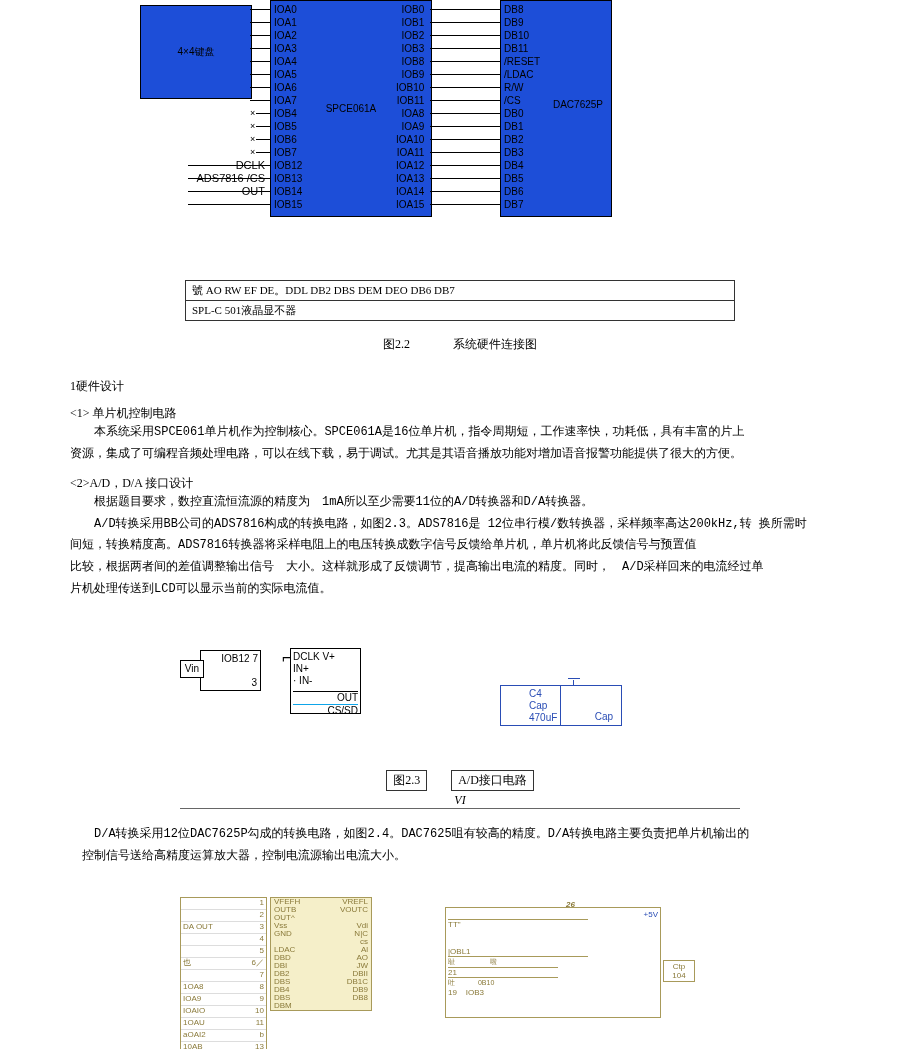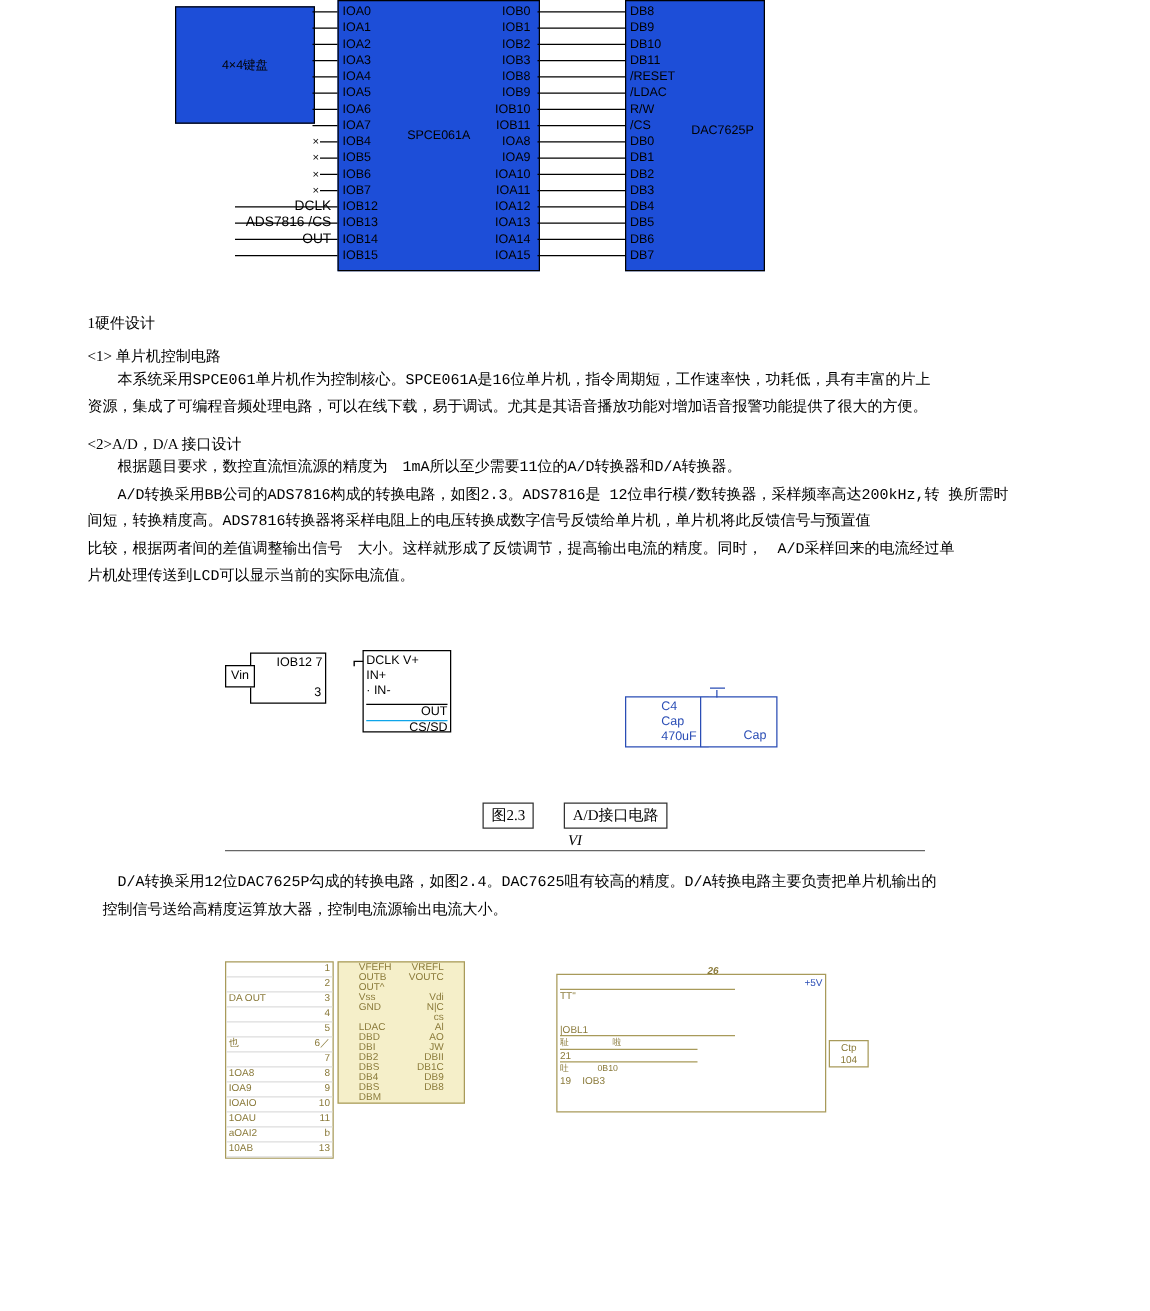--- a/index.html
+++ b/index.html
@@ -112,21 +112,21 @@
     color: #8a7a3a;
   }
   .chip24 {
     position: absolute;
     border: 1px solid #a89a5a;
     background: #f5efc9;
   }
   .pin-row {
     display: flex;
     justify-content: space-between;
-    padding: 0 16px;
+    padding: 0 3px;
     line-height: 1.0;
     font-size: 8px;
   }
   .left-pins {
     position: absolute;
     border: 1px solid #a89a5a;
     background: #fff;
     font-size: 8px;
   }
   .pin-row2 {
@@ -261,21 +261,35 @@
         <div class="wire wire-h" style="left: 320px; width: 70px; top: 178px;"></div>
         <div class="wire wire-h" style="left: 320px; width: 70px; top: 191px;"></div>
         <div class="wire wire-h" style="left: 320px; width: 70px; top: 204px;"></div>
       </div>
 
     <div class="pin-label" style="left:100px; top:159px; text-align:right; width:55px;">DCLK</div>
     <div class="pin-label" style="left:80px; top:172px; text-align:right; width:75px;">ADS7816  /CS</div>
     <div class="pin-label" style="left:100px; top:185px; text-align:right; width:55px;">OUT</div>
   </div>
 
-
+  <table class="lcd-table">
+    <tbody>
+        <tr>
+          <td>號  AO RW EF DE。DDL DB2 DBS DEM DEO DB6 DB7</td>
+        </tr>
+    <tr>
+          <td>SPL-C 501液晶显不器</td>
+        </tr>
+  </tbody>
+    </table>
+
+  <div class="caption">
+    <span class="fig-num">图2.2</span>
+    <span>系统硬件连接图</span>
+  </div>
 
   <div class="sec-head">1硬件设计</div>
   <div class="sec-head">&lt;1&gt; 单片机控制电路</div>
   <div class="text indent">本系统采用SPCE061单片机作为控制核心。SPCE061A是16位单片机，指令周期短，工作速率快，功耗低，具有丰富的片上</div>
   <div class="text">资源，集成了可编程音频处理电路，可以在线下载，易于调试。尤其是其语音播放功能对增加语音报警功能提供了很大的方便。</div>
   <div class="sec-head">&lt;2&gt;A/D，D/A 接口设计</div>
   <div class="text indent">根据题目要求，数控直流恒流源的精度为　1mA所以至少需要11位的A/D转换器和D/A转换器。</div>
   <div class="text indent">A/D转换采用BB公司的ADS7816构成的转换电路，如图2.3。ADS7816是 12位串行模/数转换器，采样频率高达200kHz,转 换所需时</div>
   <div class="text">间短，转换精度高。ADS7816转换器将采样电阻上的电压转换成数字信号反馈给单片机，单片机将此反馈信号与预置值</div>
   <div class="text">比较，根据两者间的差值调整输出信号　大小。这样就形成了反馈调节，提高输出电流的精度。同时，　A/D采样回来的电流经过单</div>

